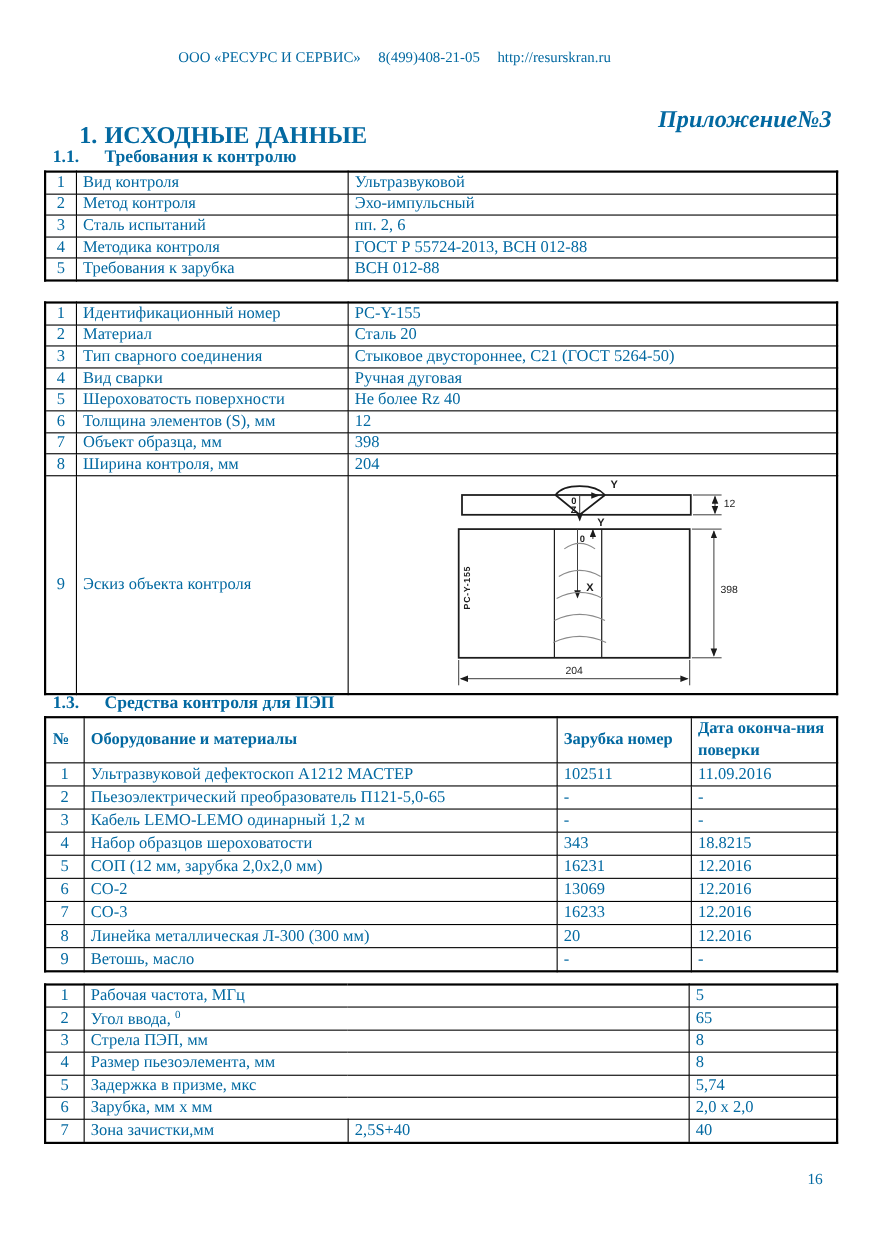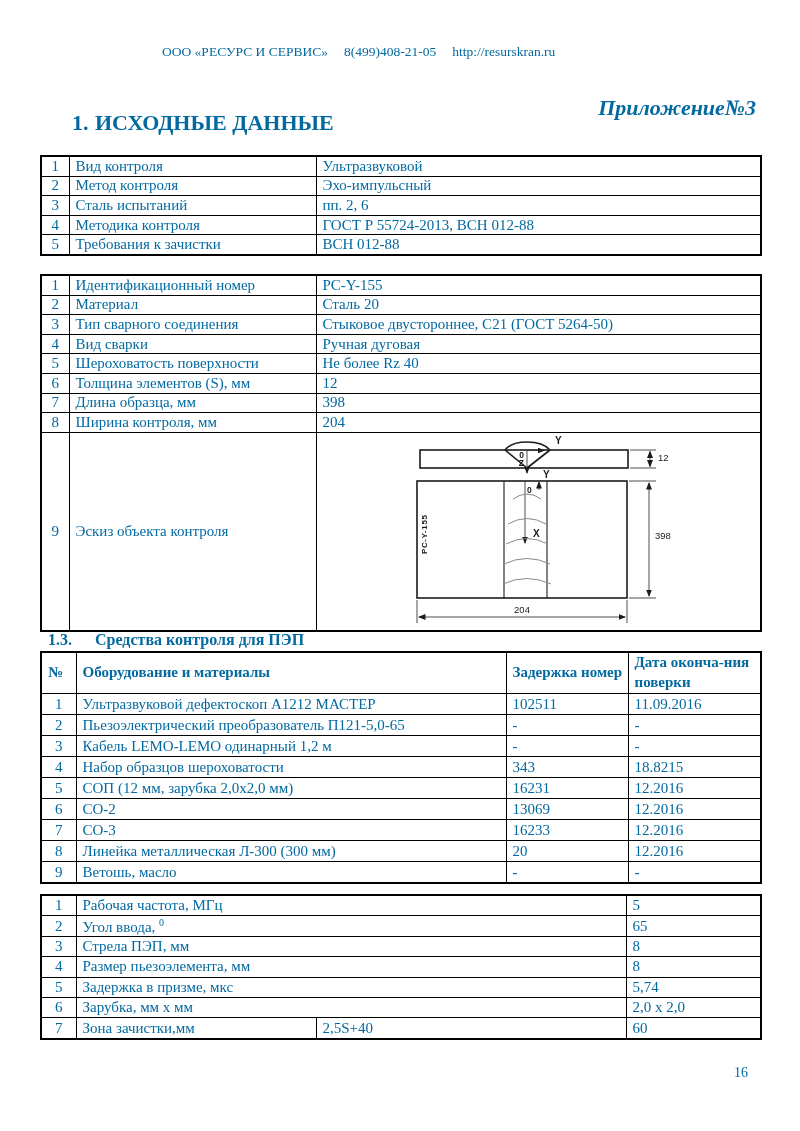--- a/index.html
+++ b/index.html
@@ -47,20 +47,23 @@
     <span>8(499)408-21-05</span>
     <span>http://resurskran.ru</span>
   </div>
 
   <div class="annex">Приложение№3</div>
 
   <div class="h1">
     <span class="num">1.</span><span>ИСХОДНЫЕ ДАННЫЕ</span>
   </div>
 
+  <div class="h2 h2-11">
+    <span class="num">1.1.</span><span>Требования к контролю</span>
+  </div>
   <table class="t11">
     <colgroup>
         <col style="width:28px">
         <col style="width:247px">
         <col style="width:445px">
       </colgroup>
     <tbody>
         <tr>
           <td class="cnum">1</td>
           <td>Вид контроля</td>
@@ -76,21 +79,21 @@
           <td>Сталь испытаний</td>
           <td>пп. 2, 6</td>
         </tr>
     <tr>
           <td class="cnum">4</td>
           <td>Методика контроля</td>
           <td>ГОСТ Р 55724-2013, ВСН 012-88</td>
         </tr>
     <tr>
           <td class="cnum">5</td>
-          <td>Требования к зачистки</td>
+          <td>Требования к зарубка</td>
           <td>ВСН 012-88</td>
         </tr>
   </tbody>
     </table>
 
   <table class="t12">
     <colgroup>
         <col style="width:28px">
         <col style="width:247px">
         <col style="width:445px">
@@ -121,21 +124,21 @@
           <td>Шероховатость поверхности</td>
           <td>Не более Rz 40</td>
         </tr>
     <tr>
           <td class="cnum">6</td>
           <td>Толщина элементов (S), мм</td>
           <td>12</td>
         </tr>
     <tr>
           <td class="cnum">7</td>
-          <td>Длина образца, мм</td>
+          <td>Объект образца, мм</td>
           <td>398</td>
         </tr>
     <tr>
           <td class="cnum">8</td>
           <td>Ширина контроля, мм</td>
           <td>204</td>
         </tr>
     <tr style="height:197px;">
       <td class="cnum">9</td>
       <td>Эскиз объекта контроля</td>
@@ -193,21 +196,21 @@
     <colgroup>
         <col style="width:35px">
         <col style="width:430px">
         <col style="width:122px">
         <col style="width:133px">
       </colgroup>
     <tbody>
         <tr>
       <th style="padding-left:6px;">№</th>
       <th>Оборудование и материалы</th>
-      <th>Задержка номер</th>
+      <th>Зарубка номер</th>
       <th>Дата оконча-ния поверки</th>
     </tr>
     <tr>
           <td class="cnum">1</td>
           <td>Ультразвуковой дефектоскоп А1212 МАСТЕР</td>
           <td>102511</td>
           <td>11.09.2016</td>
         </tr>
     <tr>
           <td class="cnum">2</td>
@@ -295,19 +298,19 @@
         </tr>
     <tr>
           <td class="cnum">6</td>
           <td colspan="2">Зарубка, мм х мм</td>
           <td>2,0 х 2,0</td>
         </tr>
     <tr>
           <td class="cnum">7</td>
           <td>Зона зачистки,мм</td>
           <td>2,5S+40</td>
-          <td>60</td>
+          <td>40</td>
         </tr>
   </tbody>
     </table>
 
   <div class="page-number">16</div>
 </div>
 
 </body></html>

